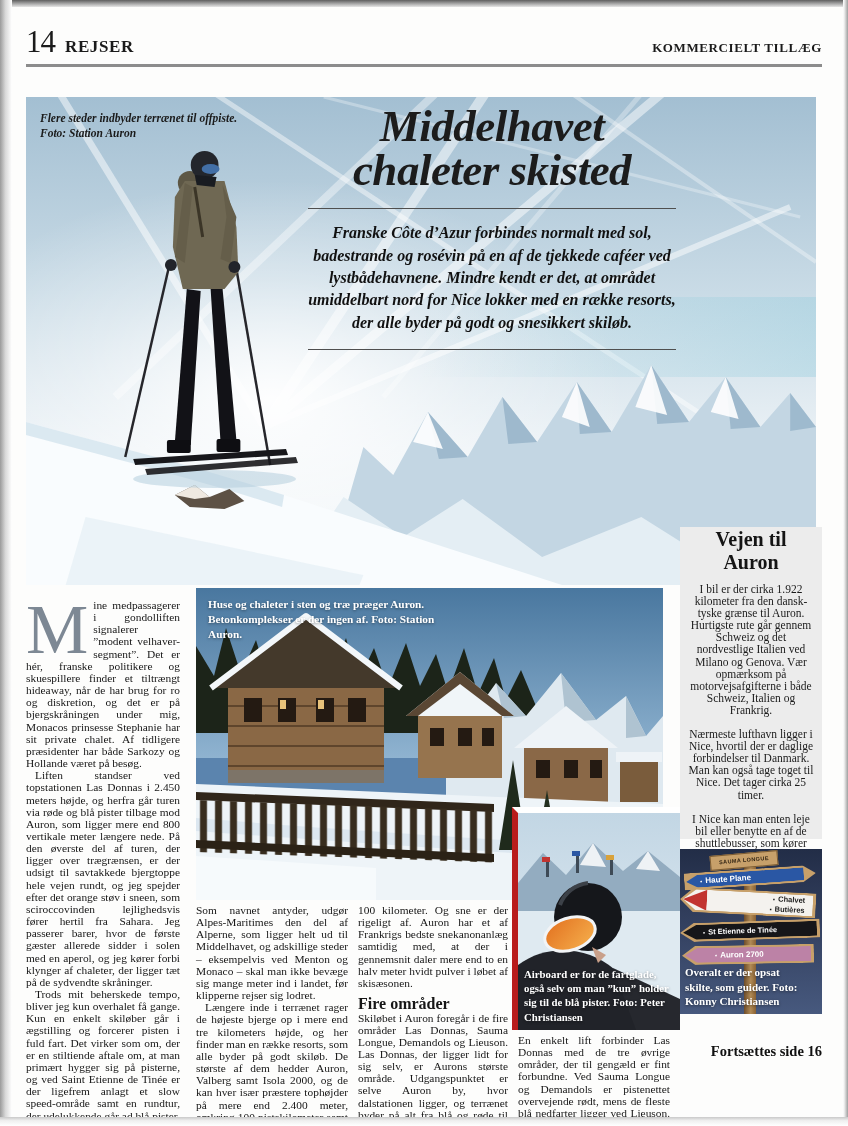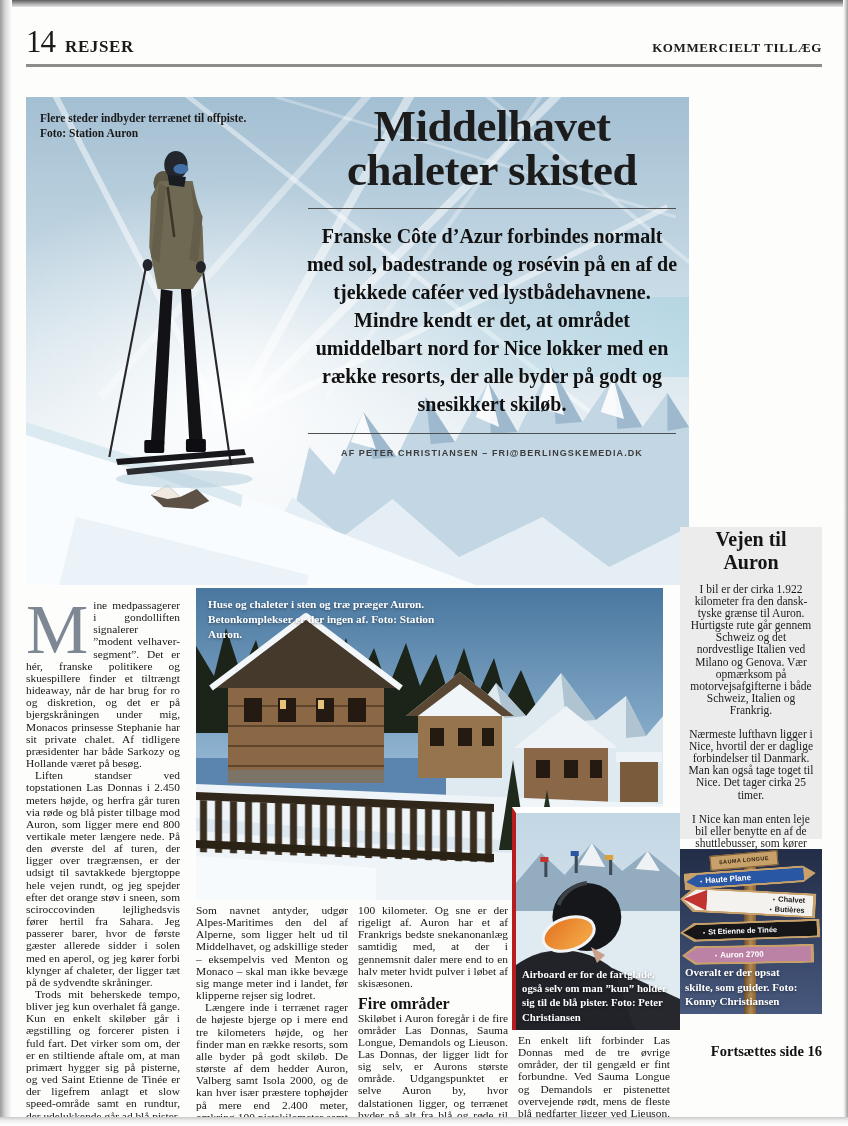--- a/index.html
+++ b/index.html
@@ -16,48 +16,48 @@
     background:linear-gradient(180deg,#c9c9c9,#efefef 40%,#ffffff);z-index:50;}
 
   
   .masthead{position:absolute;left:26px;top:24px;width:796px;display:flex;align-items:baseline;}
   .pagenum{font-size:31px;font-weight:normal;color:#1b1b1b;letter-spacing:-1px;}
   .section{font-size:17px;font-weight:bold;margin-left:10px;letter-spacing:0.6px;color:#1b1b1b;}
   .supplement{margin-left:auto;font-size:13px;font-weight:bold;letter-spacing:0.6px;color:#1b1b1b;}
   .masthead-rule{position:absolute;left:26px;top:64px;width:796px;height:3px;background:#8c8c8c;}
 
   
-  .hero{position:absolute;left:26px;top:97px;width:663px;height:488px;overflow:hidden;background:#cfe0ea;}
+  .hero{position:absolute;left:26px;top:97px;width:790px;height:488px;overflow:hidden;background:#cfe0ea;font-style:italic;}
   .hero svg{position:absolute;left:0;top:0;width:100%;height:100%;}
   .hero-cap{position:absolute;left:14px;top:14px;width:215px;font-weight:bold;font-size:11.5px;
     line-height:1.32;color:#1a1a1a;z-index:4;}
   .title-block{position:absolute;left:256px;top:8px;width:420px;text-align:center;z-index:4;}
   .headline{font-size:45px;line-height:0.97;font-weight:bold;color:#1c1c1c;letter-spacing:-0.5px;margin:0;}
   .headline span{display:block;}
   .hrule{width:368px;height:1px;background:#4f4f4f;margin:16px auto 13px auto;}
   .hrule2{margin-top:15px;margin-bottom:0;}
-  .lede{font-size:20px;line-height:1.4;font-weight:bold;color:#111;width:382px;margin:8px auto;}
+  .lede{font-size:16px;line-height:1.4;font-weight:bold;color:#111;width:382px;margin:8px auto;}
   .byline{margin-top:14px;font-family:"Liberation Sans",sans-serif;font-size:9px;
     letter-spacing:1.1px;color:#3c3c3c;font-weight:bold;}
 
   
   .infobox{position:absolute;left:680px;top:527px;width:142px;height:312px;background:#ececec;
     box-sizing:border-box;padding:1px 8px 8px 8px;text-align:center;z-index:5;}
   .infobox h2{font-size:20px;font-weight:bold;margin:0 0 9px 0;color:#151515;}
   .infobox p{font-size:11.5px;line-height:12.1px;margin:0 0 12px 0;color:#1b1b1b;}
 
   
   .chalet{position:absolute;left:196px;top:588px;width:467px;height:312px;overflow:hidden;background:#5b84ae;}
   .chalet svg{position:absolute;left:0;top:0;width:100%;height:100%;}
   .photo-cap{position:absolute;font-weight:bold;font-size:11.3px;line-height:1.33;color:#ffffff;
     text-shadow:0 1px 3px rgba(0,0,0,0.45);z-index:3;}
   .chalet .photo-cap{left:12px;top:9px;width:250px;}
 
   .goggles{position:absolute;left:512px;top:807px;width:168px;height:223px;background:#d9e6ee;
-    border-left:4px solid #b91c1c;border-top:6px solid #ffffff;box-sizing:border-box;z-index:6;overflow:hidden;}
+    border-left:6px solid #b91c1c;border-top:6px solid #ffffff;box-sizing:border-box;z-index:6;overflow:hidden;}
   .goggles svg{position:absolute;left:0;top:0;width:100%;height:100%;}
   .goggles .photo-cap{left:6px;bottom:6px;width:152px;font-size:10.8px;}
 
   .signs{position:absolute;left:680px;top:849px;width:142px;height:165px;overflow:hidden;z-index:5;
     background:linear-gradient(180deg,#222d47 0%,#33405f 45%,#47597e 100%);}
   .signs .photo-cap{left:5px;top:116px;width:122px;font-size:11px;}
   .pole{position:absolute;left:64px;top:16px;width:12px;height:149px;
     background:linear-gradient(90deg,#6e4d2a,#b08a56 55%,#8a6132);}
   .plaque{position:absolute;left:30px;top:4px;width:66px;height:13px;background:#c7a06a;
     border:1px solid #7c5c33;transform:rotate(-5deg);font-family:"Liberation Sans",sans-serif;
@@ -175,21 +175,20 @@
     </svg>
     <div class="hero-cap">Flere steder indbyder terrænet til offpiste. Foto: Station Auron</div>
     <div class="title-block">
       <h1 class="headline">
         <span>Middelhavet</span>
         <span>chaleter skisted</span>
       </h1>
       <div class="hrule"></div>
       <p class="lede">Franske Côte d’Azur forbindes normalt med sol, badestrande og rosévin på en af de tjekkede caféer ved lystbådehavnene. Mindre kendt er det, at området umiddelbart nord for Nice lokker med en række resorts, der alle byder på godt og snesikkert skiløb.</p>
       <div class="hrule hrule2"></div>
-      <div class="byline">AF PETER CHRISTIANSEN – FRI@BERLINGSKEMEDIA.DK</div>
     </div>
   </div>
 
   <div class="infobox">
     <h2>Vejen til Auron</h2>
     <p>I bil er der cirka 1.922 kilometer fra den dansk-tyske grænse til Auron. Hurtigste rute går gennem Schweiz og det nordvestlige Italien ved Milano og Genova. Vær opmærksom på motorvejsafgifterne i både Schweiz, Italien og Frankrig.</p>
     <p>Nærmeste lufthavn ligger i Nice, hvortil der er daglige forbindelser til Danmark. Man kan også tage toget til Nice. Det tager cirka 25 timer.</p>
     <p>I Nice kan man enten leje bil eller benytte en af de shuttlebusser, som kører mellem lufthavnen og skiområderne i Alpes Maritimes.</p>
   </div>
 

